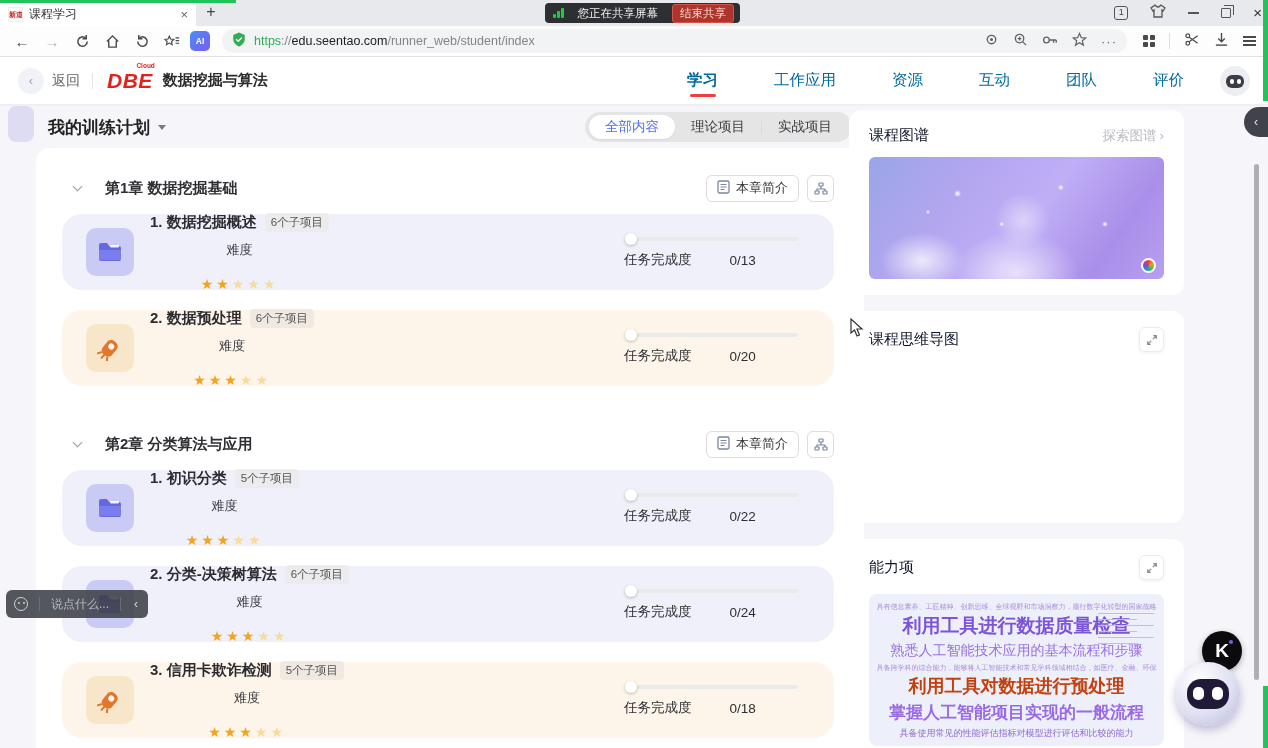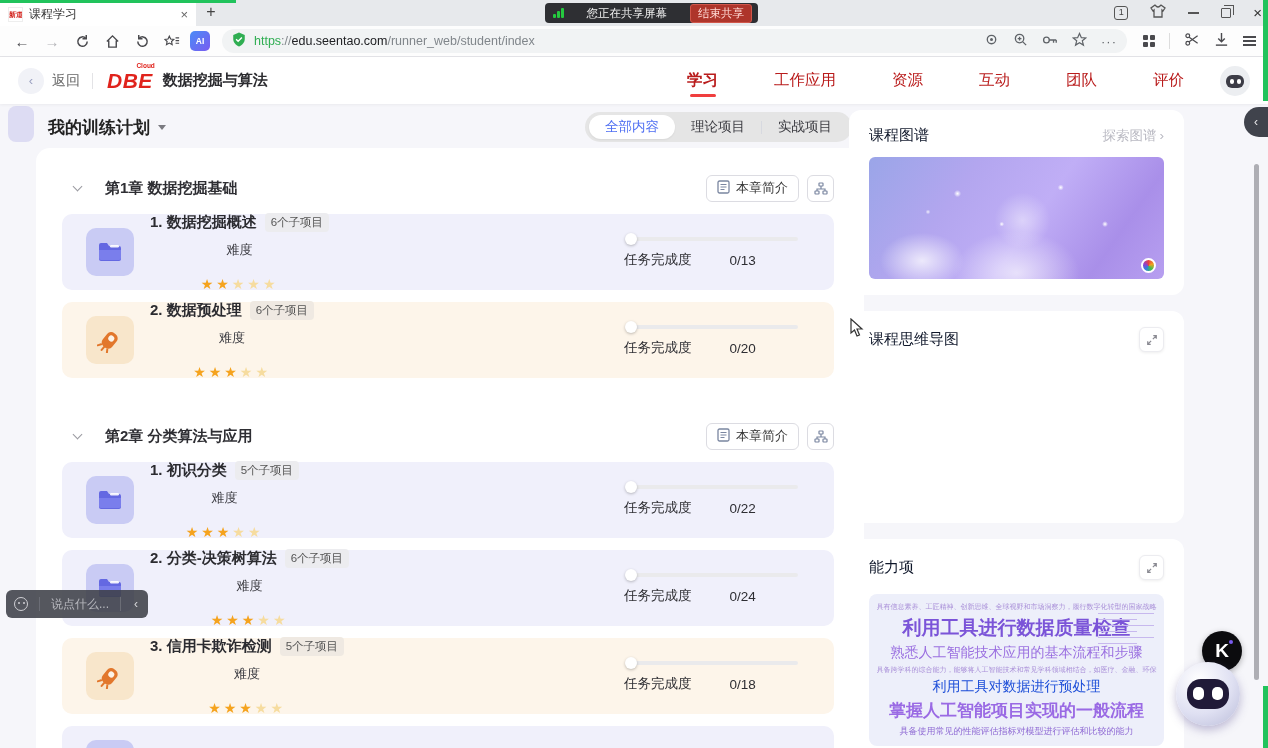--- a/index.html
+++ b/index.html
@@ -8,21 +8,21 @@
   .screen { position:relative; width:1268px; height:748px; overflow:hidden; background:#f6f6fa; }
 
   
   .tabbar { position:absolute; top:0; left:0; width:1268px; height:26px; background:#e7e9ec; display:flex; align-items:stretch; }
   .tab { position:relative; width:196px; background:#fff; border-top:3px solid #21c35c; display:flex; align-items:center; padding:0 8px; gap:6px; }
   .tab-greenext { position:absolute; top:0; left:196px; width:40px; height:3px; background:#21c35c; }
   .favicon { width:15px; height:15px; background:#fff; border:1px solid #eee; color:#d2201a; font-size:7px; font-weight:bold; line-height:13px; text-align:center; overflow:hidden; white-space:nowrap; }
   .tab-title { font-size:12px; color:#333; flex:1; }
   .tab-close { color:#666; font-size:13px; cursor:default; }
   .newtab { width:30px; text-align:center; font-size:16px; color:#444; line-height:24px; }
-  .share-pill { position:absolute; left:545px; top:3px; height:20px; background:#2e2f33; border-radius:4px; display:flex; align-items:center; padding:0 6px 0 8px; gap:23px; }
+  .share-pill { position:absolute; left:545px; top:3px; height:20px; background:#2e2f33; border-radius:4px; display:flex; align-items:center; padding:0 6px 0 8px; gap:14px; }
   .sig { display:flex; align-items:flex-end; gap:1.5px; height:10px; }
   .sig i { width:2.5px; background:#25c93f; border-radius:1px; }
   .sig i:nth-child(1){height:4px;} .sig i:nth-child(2){height:7px;} .sig i:nth-child(3){height:10px;}
   .share-text { color:#f0f0f0; font-size:11.5px; }
   .share-stop { background:#ae352b; border:1px solid #d0564a; color:#ffd9d4; font-size:11.5px; border-radius:3px; padding:1px 7px; }
   .win-controls { position:absolute; right:6px; top:0; height:26px; display:flex; align-items:center; gap:22px; color:#444; }
   .wc-tabcount { width:14px; height:14px; border:1.4px solid #555; border-radius:3px; font-size:9px; line-height:11px; text-align:center; color:#444; }
   .wc-min { width:11px; height:1.6px; background:#555; }
   .wc-restore { width:10px; height:10px; border:1.4px solid #555; border-radius:1px; position:relative; }
   .wc-restore:before { content:""; position:absolute; left:2px; top:-4px; width:9px; height:9px; border-top:1.4px solid #555; border-right:1.4px solid #555; }
@@ -46,21 +46,21 @@
 
   
   .appnav { position:absolute; top:57px; left:0; width:1268px; height:47px; background:#fff; box-shadow:0 1px 3px rgba(0,0,0,.05); display:flex; align-items:center; padding:0 18px; z-index:5; }
   .back-btn { width:26px; height:26px; border-radius:50%; background:#f1f2f7; color:#9aa0c0; font-size:13px; display:flex; align-items:center; justify-content:center; }
   .back-label { color:#666; font-size:14px; margin:0 12px 0 8px; }
   .nav-div { width:1px; height:16px; background:#e3e3e6; margin-right:14px; }
   .dbe-logo { color:#e0231c; font-weight:800; font-style:italic; font-size:21px; letter-spacing:.5px; line-height:1; position:relative; margin-right:10px; }
   .dbe-logo sup { position:absolute; top:-7px; right:-2px; font-size:6.5px; font-style:normal; letter-spacing:0; }
   .course-title { color:#2b2b2f; font-size:15px; font-weight:bold; }
   .nav-menu { margin-left:auto; display:flex; align-items:center; gap:52px; padding-right:8px; }
-  .nav-item { font-size:15.5px; color:#b91c1c; position:relative; padding:12px 2px; cursor:pointer; }
+  .nav-item { font-size:15.5px; color:#0369a1; position:relative; padding:12px 2px; cursor:pointer; }
   .nav-item.active { font-weight:bold; }
   .nav-item.active:after { content:""; position:absolute; left:50%; transform:translateX(-50%); bottom:6px; width:26px; height:3px; border-radius:2px; background:#f03e3e; }
   .nav-avatar { width:30px; height:30px; border-radius:50%; background:#eceef1; margin-left:26px; position:relative; }
   .nav-avatar i { position:absolute; left:6px; top:9px; width:18px; height:13px; background:#3c3c46; border-radius:6px; }
   .nav-avatar i:before, .nav-avatar i:after { content:""; position:absolute; top:4px; width:4px; height:5px; border-radius:2px; background:#fff; }
   .nav-avatar i:before { left:3.5px; } .nav-avatar i:after { right:3.5px; }
 
   
   .content { position:absolute; top:104px; left:0; width:1268px; height:644px; background:#f6f6fa; }
   .side-chip { position:absolute; left:8px; top:2px; width:26px; height:36px; background:#dddcf3; border-radius:8px; }
@@ -74,21 +74,21 @@
   .f-div { width:1px; height:13px; background:#d7d9e0; }
 
   .main-card { position:absolute; left:36px; top:44px; width:828px; height:600px; background:#fff; border-radius:14px 14px 0 0; padding:26px 30px 0 38px; overflow:hidden; }
   .chapter-header { display:flex; align-items:center; gap:24px; height:28px; }
   .chev { width:7px; height:7px; border-left:1.6px solid #9a9aa0; border-bottom:1.6px solid #9a9aa0; transform:rotate(-45deg); margin-top:-3px; }
   .ch-title { font-size:15px; font-weight:bold; color:#2e2e33; }
   .ch-actions { margin-left:auto; display:flex; gap:8px; }
   .intro-btn { height:27px; border:1px solid #dcdce2; border-radius:6px; background:#fff; display:flex; align-items:center; gap:6px; padding:0 10px; font-size:13px; color:#333; }
   .sq-btn { width:27px; height:27px; border:1px solid #dcdce2; border-radius:6px; background:#fff; display:flex; align-items:center; justify-content:center; }
   .chapter + .chapter { margin-top:44px; }
-  .item { margin:12px 0 12px -12px; width:772px; height:76px; border-radius:10px; display:flex; align-items:center; padding:0 24px 0 24px; gap:16px; }
+  .item { margin:12px 0 20px -12px; width:772px; height:76px; border-radius:20px; display:flex; align-items:center; padding:0 24px 0 24px; gap:16px; }
   .item.theory { background:#f0f0fb; }
   .item.practice { background:#fdf5ea; }
   .tile { width:48px; height:48px; border-radius:10px; display:flex; align-items:center; justify-content:center; flex:0 0 48px; }
   .theory .tile { background:#c9cbf4; }
   .practice .tile { background:#f8e6cb; }
   .item-mid { display:flex; flex-direction:column; gap:9px; }
   .row1 { display:flex; align-items:center; gap:8px; }
   .item-name { font-size:15px; font-weight:bold; color:#2b2b30; }
   .badge { background:#ececef; color:#555; font-size:11.5px; border-radius:4px; padding:2px 6px; }
   .practice .badge { background:#efe9e2; }
@@ -121,21 +121,21 @@
       radial-gradient(40px 40px at 52% 52%, rgba(255,255,255,.45), transparent 70%),
       linear-gradient(125deg,#9aa5e8 0%,#b3a6ef 30%,#c0aef6 55%,#a98fe9 80%,#b79ff0 100%); }
   .map-wheel { position:absolute; right:8px; bottom:6px; width:15px; height:15px; border-radius:50%; border:2px solid #fff;
     background:conic-gradient(#e94040,#f0a020,#3fc050,#2f7fe0,#9040d0,#e94040); }
   .mind-card { height:212px; }
   .ability-card { height:280px; }
   .ability-box { margin-top:14px; height:152px; background:#edeffa; border-radius:8px; padding:8px 6px 6px; display:flex; flex-direction:column; align-items:center; justify-content:flex-start; gap:3px; overflow:hidden; position:relative; }
   .ab-xs { font-size:7px; color:#a98fd8; white-space:nowrap; max-width:280px; overflow:hidden; }
   .ab-xl { font-size:19px; font-weight:bold; color:#7b54d8; white-space:nowrap; }
   .ab-lg { font-size:14px; color:#9a6fe0; font-weight:500; white-space:nowrap; }
-  .ab-xl2 { font-size:14px; font-weight:normal; color:#1d4ed8; white-space:nowrap; }
+  .ab-xl2 { font-size:18px; font-weight:bold; color:#c2410c; white-space:nowrap; }
   .ab-xl3 { font-size:17px; font-weight:bold; color:#9a6ae4; white-space:nowrap; }
   .ab-sm { font-size:9px; color:#8f6ad4; white-space:nowrap; }
   .ab-deco { position:absolute; right:10px; top:14px; width:56px; }
   .ab-deco i { display:block; height:1px; background:#c7b8ee; margin:5px 0; }
   .ab-deco i:nth-child(2n){ width:70%; }
 
   
   .chat-pill { position:absolute; left:6px; top:486px; height:28px; background:rgba(62,64,72,.88); border-radius:6px; display:flex; align-items:center; padding:0 8px; gap:11px; z-index:8; }
   .smiley { width:14px; height:14px; border-radius:50%; border:1.4px solid #cfcfd4; position:relative; }
   .smiley:before, .smiley:after { content:""; position:absolute; top:3.5px; width:2px; height:2px; border-radius:50%; background:#cfcfd4; }

